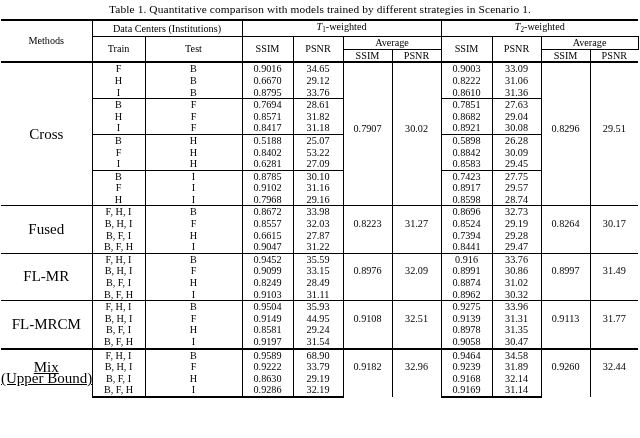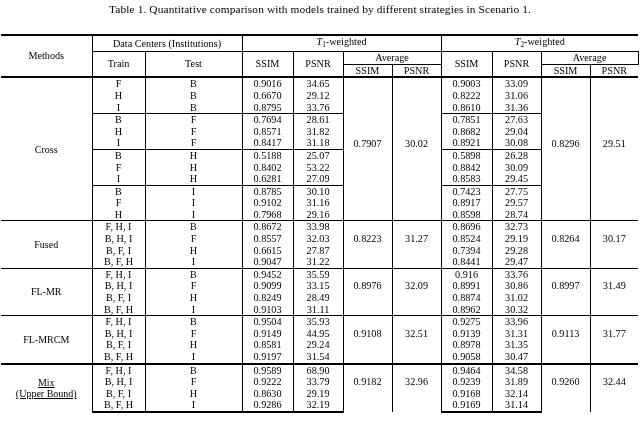--- a/index.html
+++ b/index.html
@@ -11,21 +11,21 @@
     width: 640px;
     height: 438px;
     font-family: "Liberation Serif", "DejaVu Serif", serif;
     color: #000000;
     overflow: hidden;
   }
   #caption {
     text-align: center;
     font-size: 11.4px;
     line-height: 14px;
-    padding: 2px 0 18px 0;
+    padding: 2px 0 3px 0;
     letter-spacing: 0.1px;
   }
   table.tbl {
     border-collapse: collapse;
     width: 637px;
     margin: 0 1px;
     table-layout: fixed;
     font-size: 10.2px;
   }
   table.tbl td, table.tbl th {
@@ -40,21 +40,21 @@
   .vr  { border-right: 1px solid #000; }
   
   .htop    { border-top: 1px solid #000; }
   .hbot    { border-bottom: 1px solid #000; margin-left: 20px; }
   .hthick  { border-top: 2.2px solid #000; }
   .hthickb { border-bottom: 2.2px solid #000; }
   .bold { font-weight: bold; }
   .grp  { border-top: 1px solid #000; }
   sub { font-size: 7.2px; vertical-align: -0.22em; }
   .it { font-style: italic; }
-  .methodcell { font-size: 10px; }
+  .methodcell { font-size: 15px; }
   .two-line { line-height: 12.4px; text-decoration: underline; }
 </style>
 </head>
 <body>
 
 <div id="caption">Table 1.  Quantitative comparison with models trained by different strategies in Scenario 1.</div>
 
 <table class="tbl">
   <colgroup>
     <col style="width:91px">

